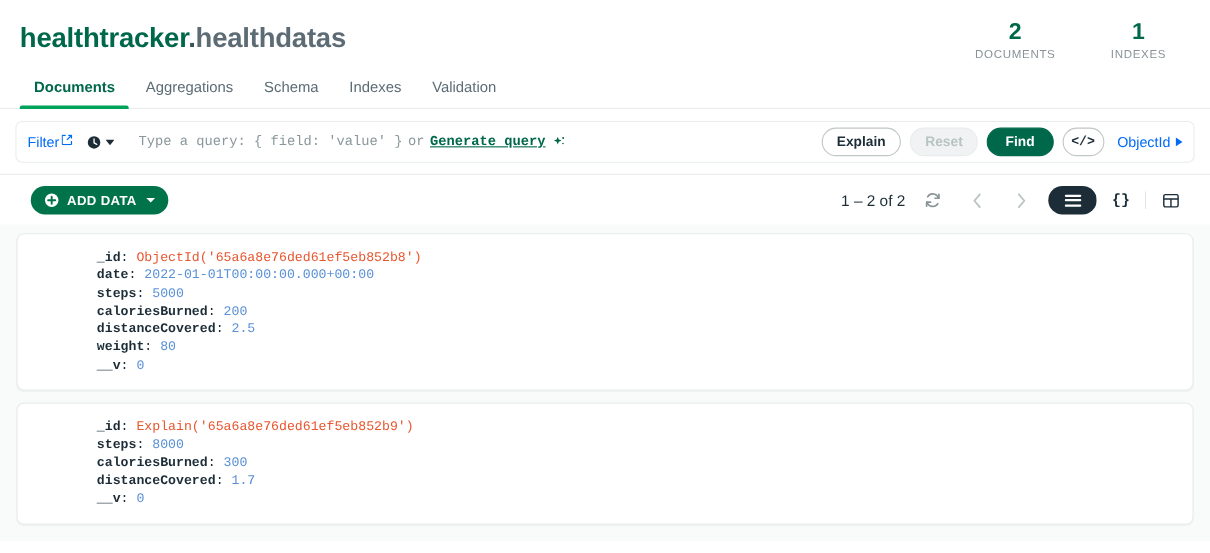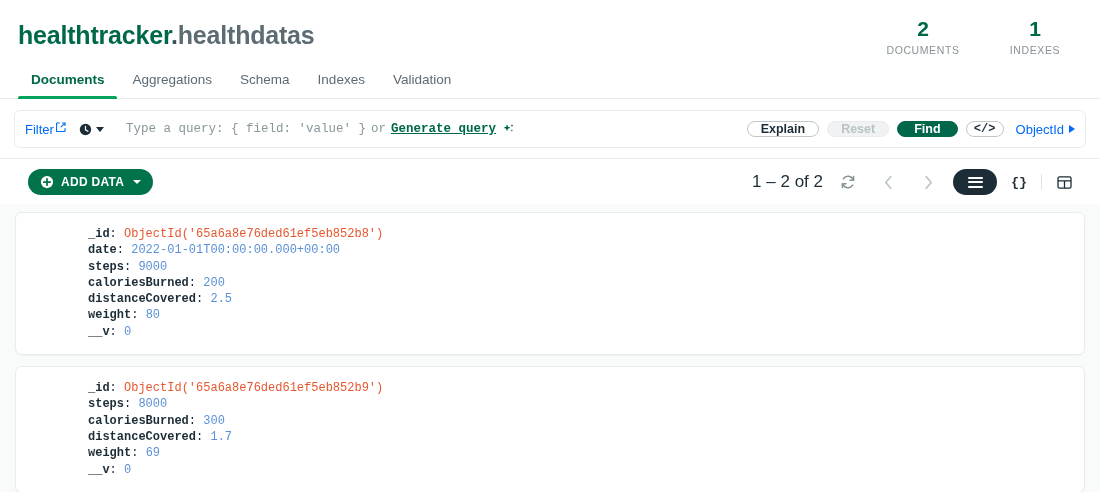--- a/index.html
+++ b/index.html
@@ -72,21 +72,21 @@
     white-space: nowrap; overflow: hidden;
   }
   .gen-query {
     color: #00684A; font-weight: bold; text-decoration: underline;
     cursor: pointer; font-family: "Liberation Mono", monospace; font-size: 12.5px;
   }
   .sparkle { width: 13px; height: 13px; margin-left: 1px; }
 
   .qbtns { display: flex; align-items: center; gap: 8px; margin-left: 10px; }
   .btn {
-    height: 16px; border-radius: 13px; font-size: 12.5px; font-weight: bold;
+    height: 26px; border-radius: 13px; font-size: 12.5px; font-weight: bold;
     display: flex; align-items: center; justify-content: center;
     padding: 0 13px; cursor: pointer; white-space: nowrap;
   }
   .btn-outline { background: #fff; border: 1px solid #C1C7C6; color: #1C2D38; }
   .btn-disabled { background: #F1F2F3; border: 1px solid #E8EDEB; color: #B8C4C2; cursor: default; }
   .btn-primary { background: #00684A; border: 1px solid #00684A; color: #fff; padding: 0 16px; }
   .btn-icon { width: 38px; padding: 0; }
   .code-glyph { font-family: "Liberation Mono", monospace; font-size: 12px; font-weight: bold; color:#1C2D38; }
   .options-link {
     color: #016BF8; font-size: 13px; display: flex; align-items: center; gap: 5px;
@@ -107,21 +107,21 @@
     letter-spacing: 0.3px; cursor: pointer; white-space: nowrap;
   }
   .pill-green { background: #00734A; color: #fff; }
   .pill-white { background: #fff; border: 1px solid #C1C7C6; color: #1C2D38; }
   .plus-circle { width: 14px; height: 14px; }
   .export-ic { width: 14px; height: 13px; }
   .caret-sm { width: 0; height: 0; border-left: 4px solid transparent;
     border-right: 4px solid transparent; border-top: 4.5px solid currentColor; margin-left: 2px; }
 
   .tb-right { display: flex; align-items: center; gap: 0; }
-  .count-txt { font-size: 17px; color: #1C2D38; margin-right: 12px; white-space: nowrap; }
+  .count-txt { font-size: 14px; color: #1C2D38; margin-right: 12px; white-space: nowrap; }
   .icon-btn {
     width: 26px; height: 26px; display: flex; align-items: center;
     justify-content: center; cursor: pointer; background: none; border: none;
   }
   .chev { width: 9px; height: 15px; }
   .seg-group { display: flex; align-items: center; margin-left: 12px; }
   .seg {
     width: 44px; height: 26px; display: flex; align-items: center;
     justify-content: center; cursor: pointer; background: #fff;
   }
@@ -277,33 +277,32 @@
       </div>
     </div>
   </div>
 
   <div class="doclist">
 
     <div class="doc-card">
       <div class="doc-body">
         <div class="line"><span class="k">_id</span><span class="colon">:&nbsp;</span><span class="v-objid">ObjectId('65a6a8e76ded61ef5eb852b8')</span></div>
         <div class="line"><span class="k">date</span><span class="colon">:&nbsp;</span><span class="v-date">2022-01-01T00:00:00.000+00:00</span></div>
-        <div class="line"><span class="k">steps</span><span class="colon">:&nbsp;</span><span class="v-num">9000</span></div>
+        <div class="line"><span class="k">steps</span><span class="colon">:&nbsp;</span><span class="v-num">5000</span></div>
         <div class="line"><span class="k">caloriesBurned</span><span class="colon">:&nbsp;</span><span class="v-num">200</span></div>
         <div class="line"><span class="k">distanceCovered</span><span class="colon">:&nbsp;</span><span class="v-num">2.5</span></div>
         <div class="line"><span class="k">weight</span><span class="colon">:&nbsp;</span><span class="v-num">80</span></div>
         <div class="line"><span class="k">__v</span><span class="colon">:&nbsp;</span><span class="v-num">0</span></div>
       </div>
     </div>
 
     <div class="doc-card">
       <div class="doc-body">
-        <div class="line"><span class="k">_id</span><span class="colon">:&nbsp;</span><span class="v-objid">ObjectId('65a6a8e76ded61ef5eb852b9')</span></div>
+        <div class="line"><span class="k">_id</span><span class="colon">:&nbsp;</span><span class="v-objid">Explain('65a6a8e76ded61ef5eb852b9')</span></div>
         <div class="line"><span class="k">steps</span><span class="colon">:&nbsp;</span><span class="v-num">8000</span></div>
         <div class="line"><span class="k">caloriesBurned</span><span class="colon">:&nbsp;</span><span class="v-num">300</span></div>
         <div class="line"><span class="k">distanceCovered</span><span class="colon">:&nbsp;</span><span class="v-num">1.7</span></div>
-        <div class="line"><span class="k">weight</span><span class="colon">:&nbsp;</span><span class="v-num">69</span></div>
         <div class="line"><span class="k">__v</span><span class="colon">:&nbsp;</span><span class="v-num">0</span></div>
       </div>
     </div>
 
   </div>
 </div>
 
 </body></html>

